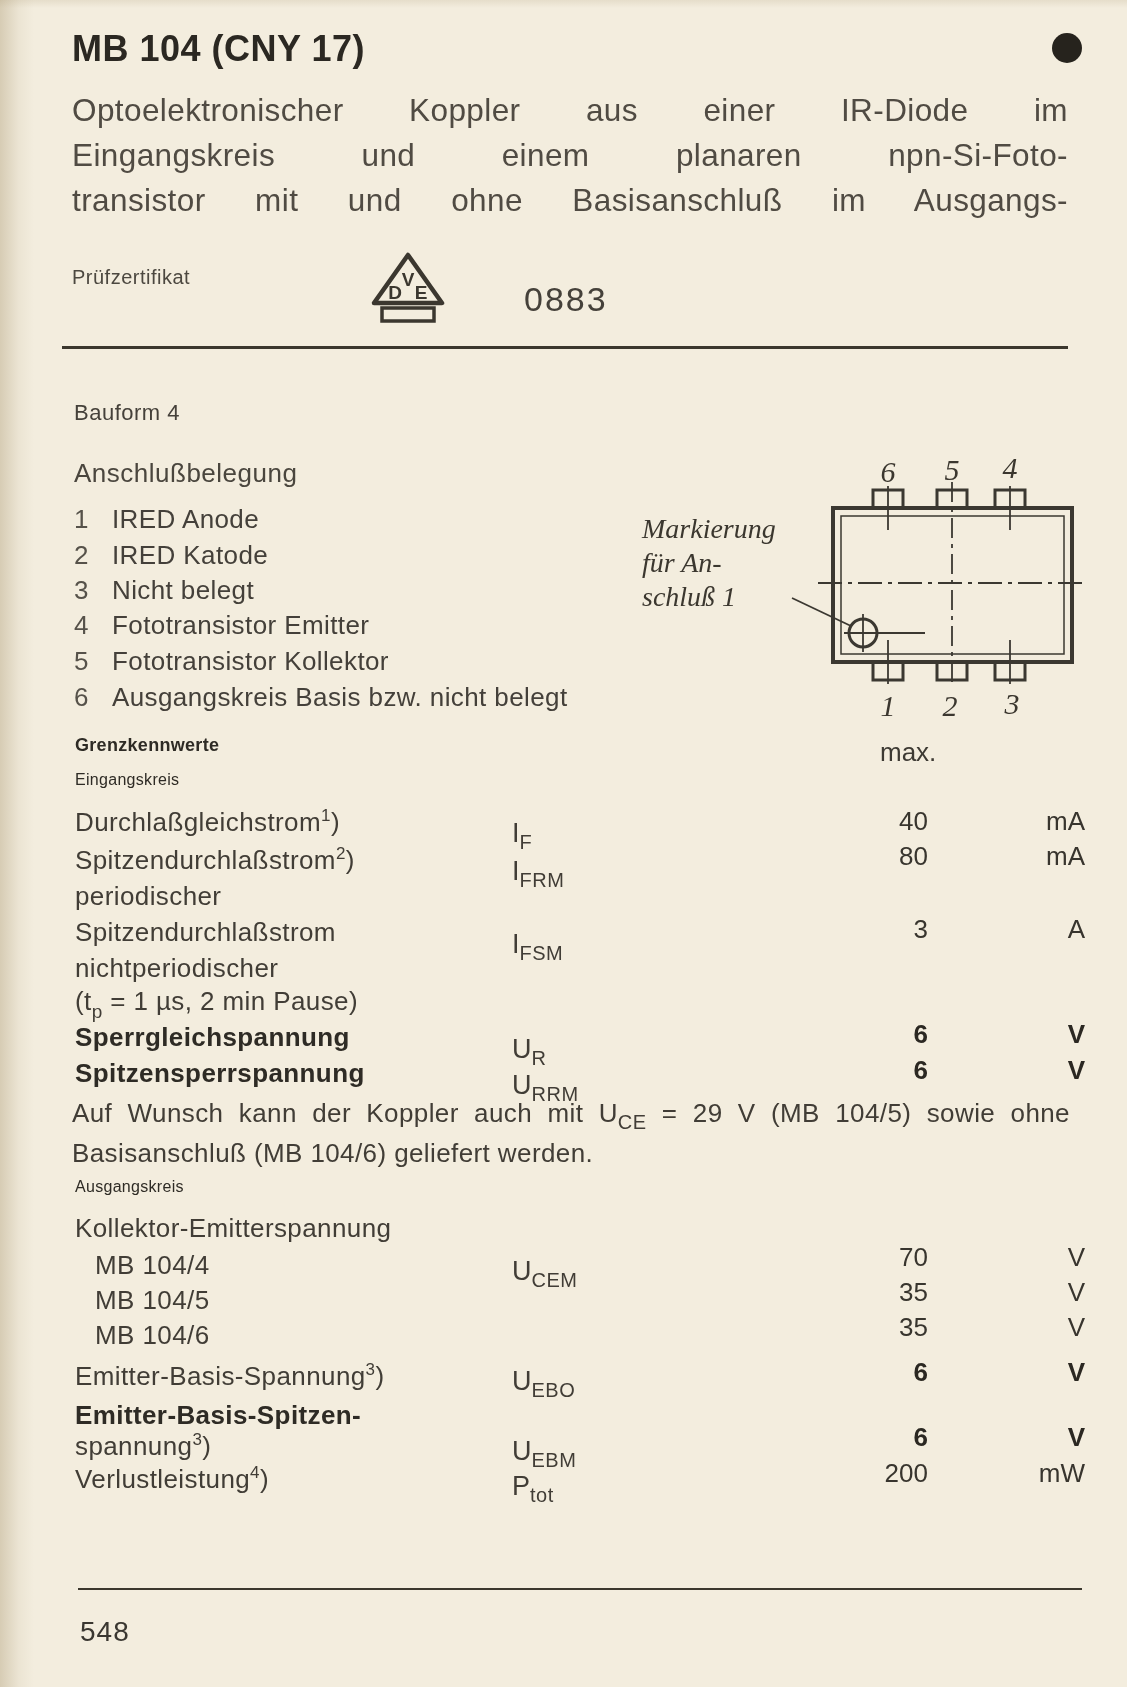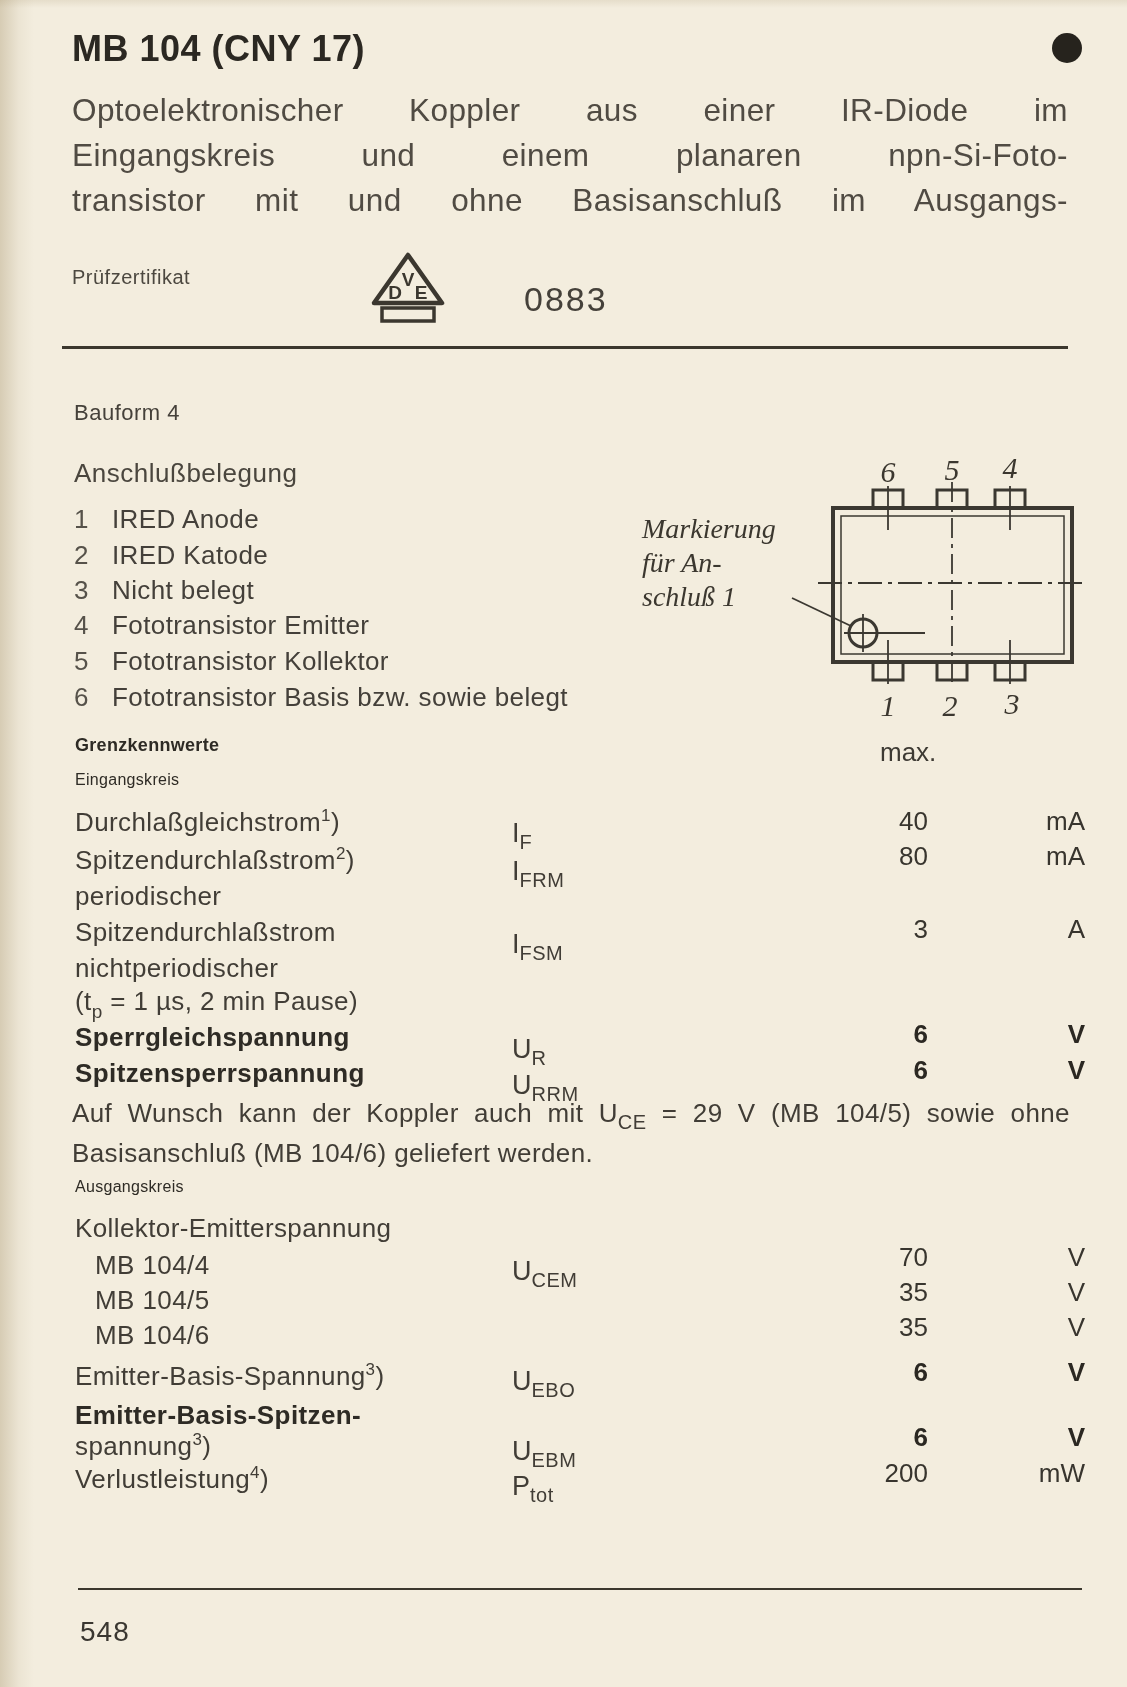--- a/index.html
+++ b/index.html
@@ -127,21 +127,21 @@
   <div class="pin-item" style="top:575px;">
     <span class="pnum">3</span><span>Nicht belegt</span>
   </div>
   <div class="pin-item" style="top:610px;">
     <span class="pnum">4</span><span>Fototransistor Emitter</span>
   </div>
   <div class="pin-item" style="top:646px;">
     <span class="pnum">5</span><span>Fototransistor Kollektor</span>
   </div>
   <div class="pin-item" style="top:682px;">
-    <span class="pnum">6</span><span>Fototransistor Basis bzw. sowie belegt</span>
+    <span class="pnum">6</span><span>Ausgangskreis Basis bzw. nicht belegt</span>
   </div>
 
   <svg width="470" height="300" viewBox="0 0 470 300" style="left:620px;top:420px;">
 
     <rect x="253" y="70" width="30" height="20" fill="none" stroke="#3b3831" stroke-width="3"></rect>
     <rect x="317" y="70" width="30" height="20" fill="none" stroke="#3b3831" stroke-width="3"></rect>
     <rect x="375" y="70" width="30" height="20" fill="none" stroke="#3b3831" stroke-width="3"></rect>
 
     <rect x="253" y="240" width="30" height="20" fill="none" stroke="#3b3831" stroke-width="3"></rect>
     <rect x="317" y="240" width="30" height="20" fill="none" stroke="#3b3831" stroke-width="3"></rect>

